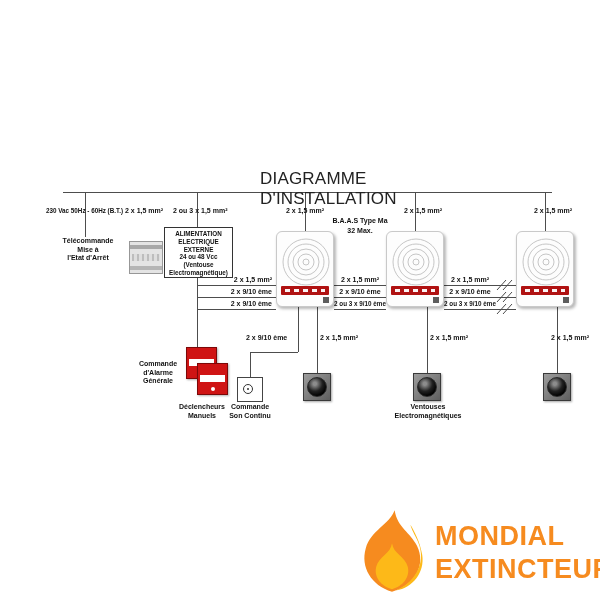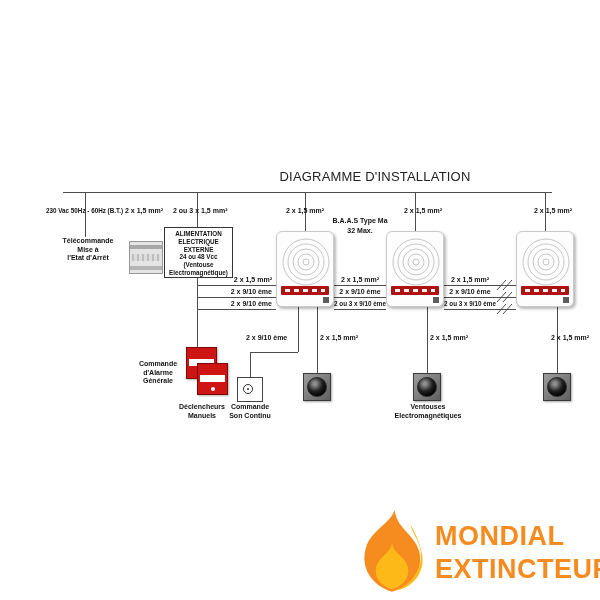--- a/index.html
+++ b/index.html
@@ -3,22 +3,22 @@
 <meta charset="utf-8">
 <style>
   html,body { margin:0; padding:0; background:#fff; }
   #canvas {
     position:relative; width:600px; height:600px; background:#ffffff;
     font-family:"Liberation Sans", sans-serif; color:#111; overflow:hidden;
   }
   #wires { position:absolute; left:0; top:0; }
 
   .title {
-    position:absolute; left:270px; top:169px; width:210px;
-    font-size:13px; letter-spacing:.2px; text-align:center; color:#222;
+    position:absolute; left:260px; top:169px; width:210px;
+    font-size:17px; letter-spacing:.2px; text-align:left; color:#222;
   }
   .lbl {
     position:absolute; font-size:7px; font-weight:bold; color:#111;
     white-space:nowrap; line-height:8.5px;
   }
   .xs { font-size:6.3px; }
   .multi { white-space:pre-line; text-align:center; }
 
   
   .alim-box {

